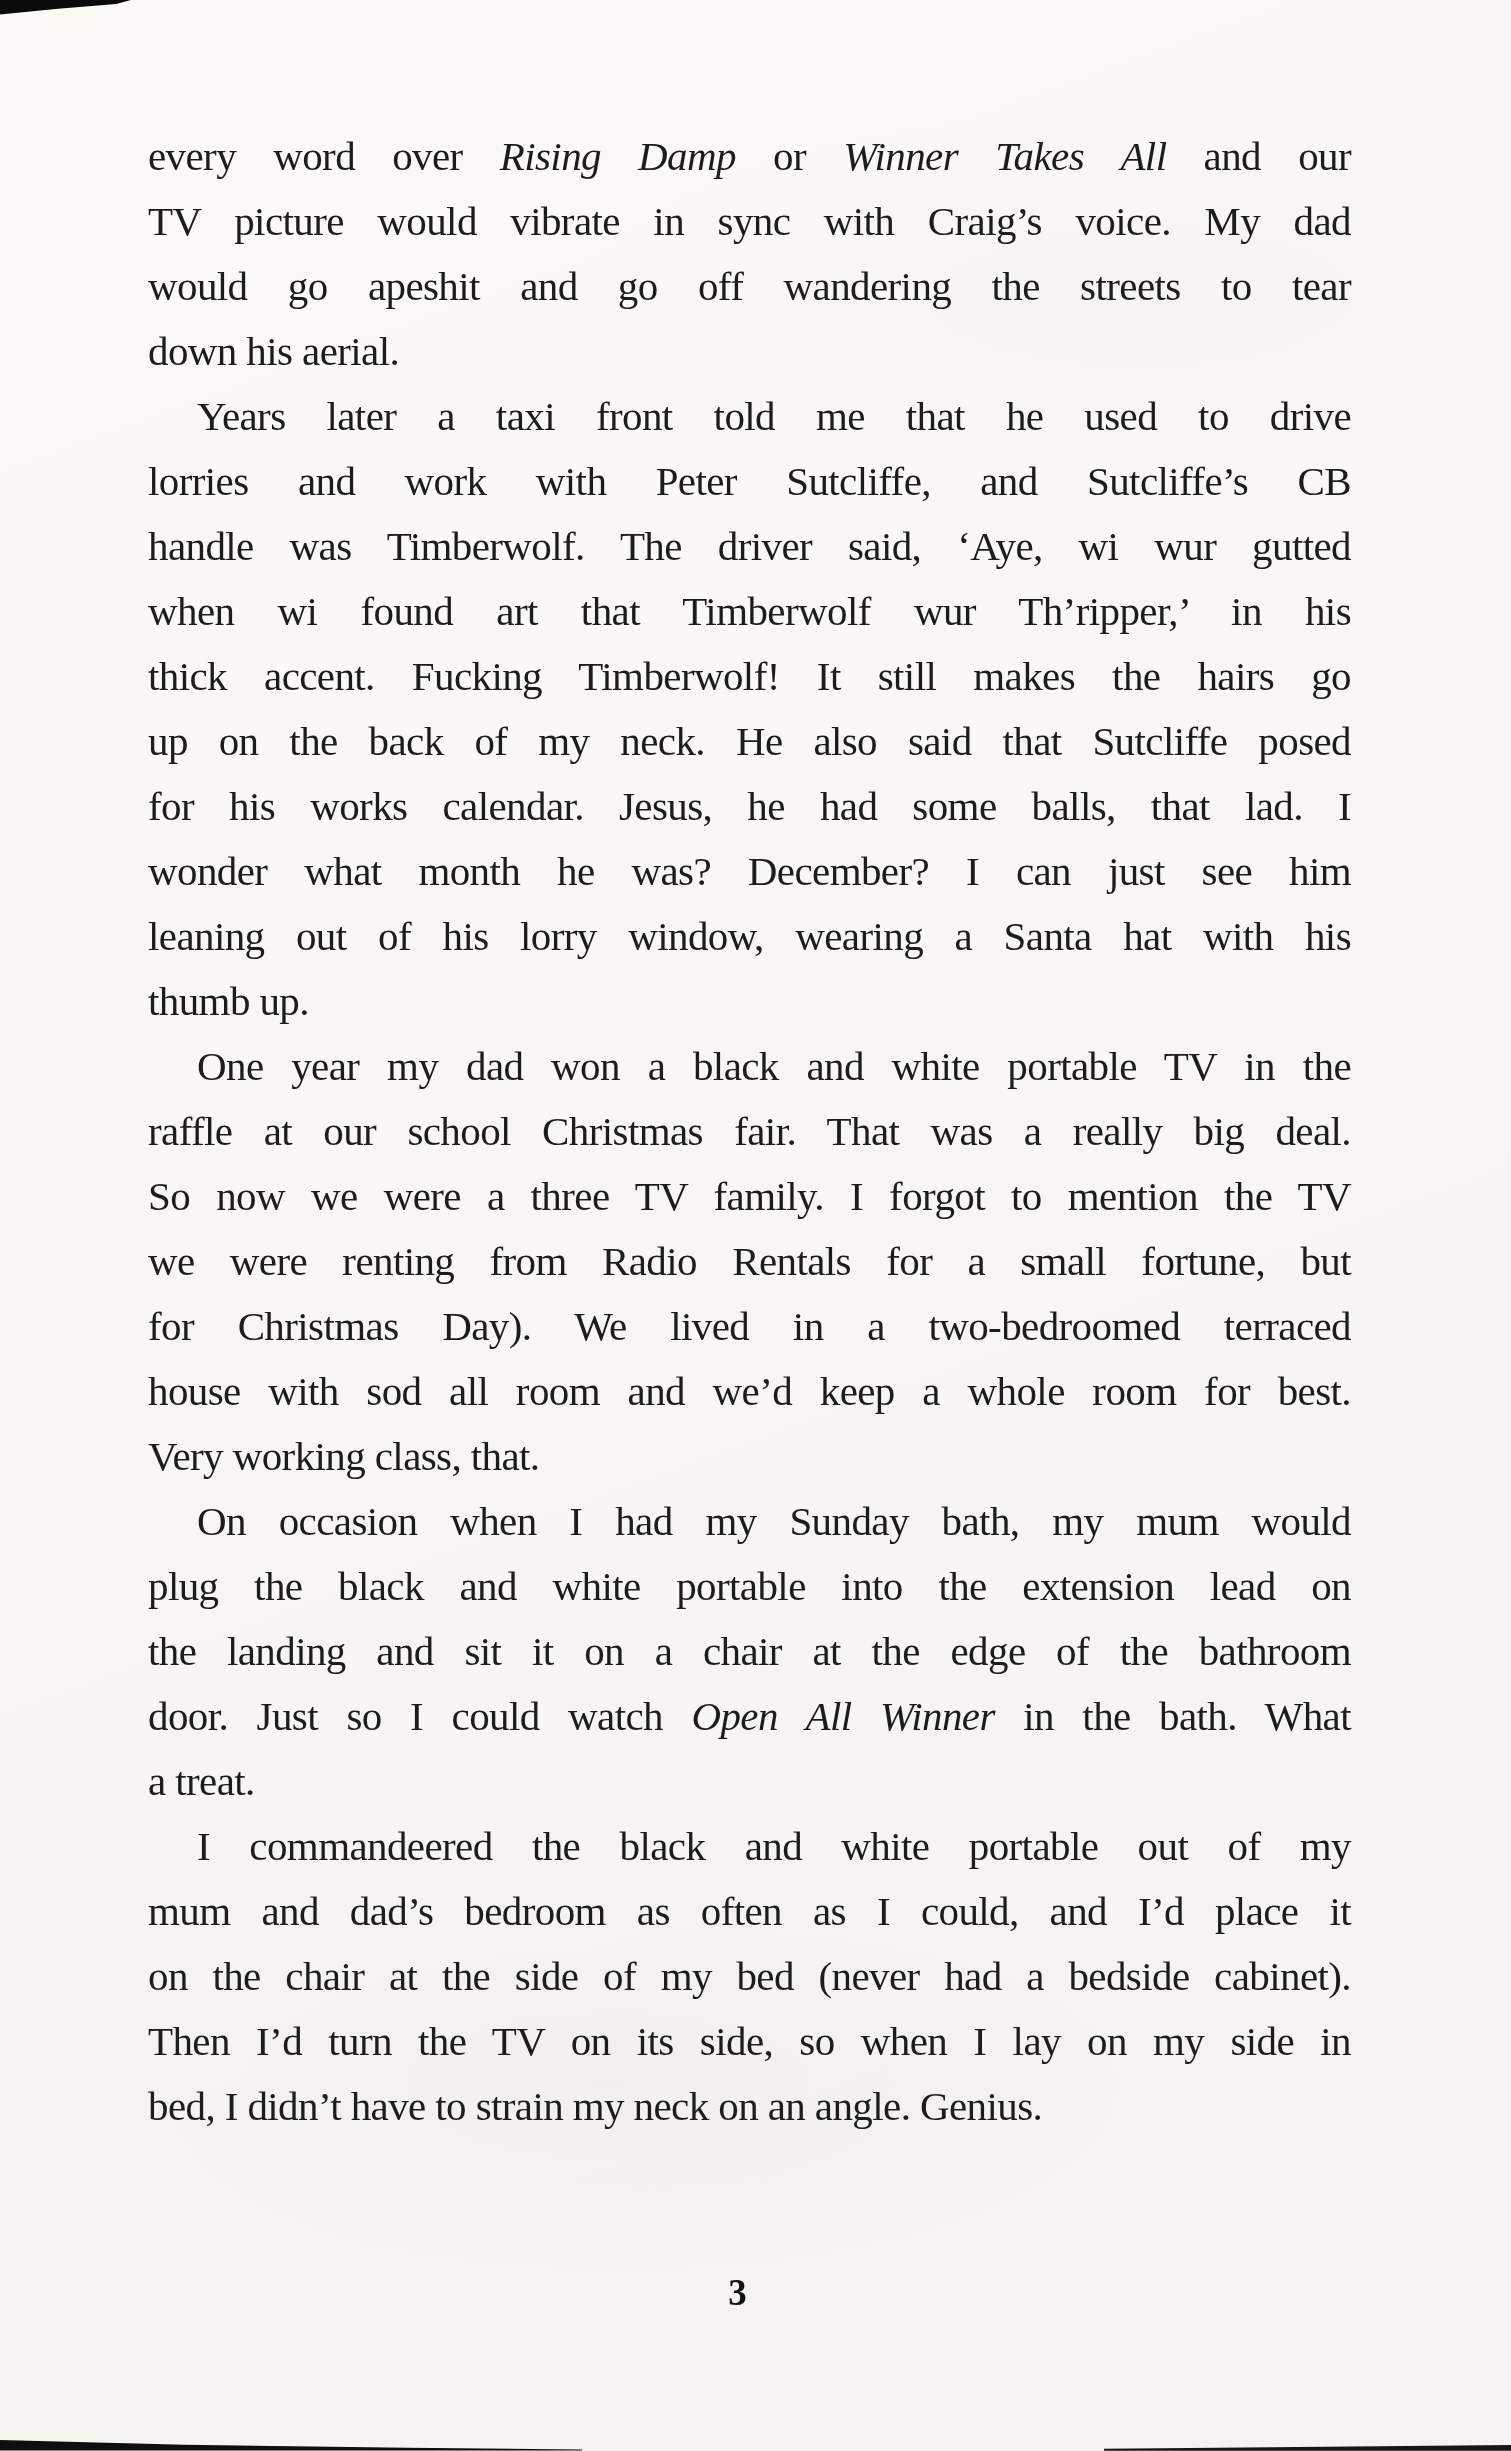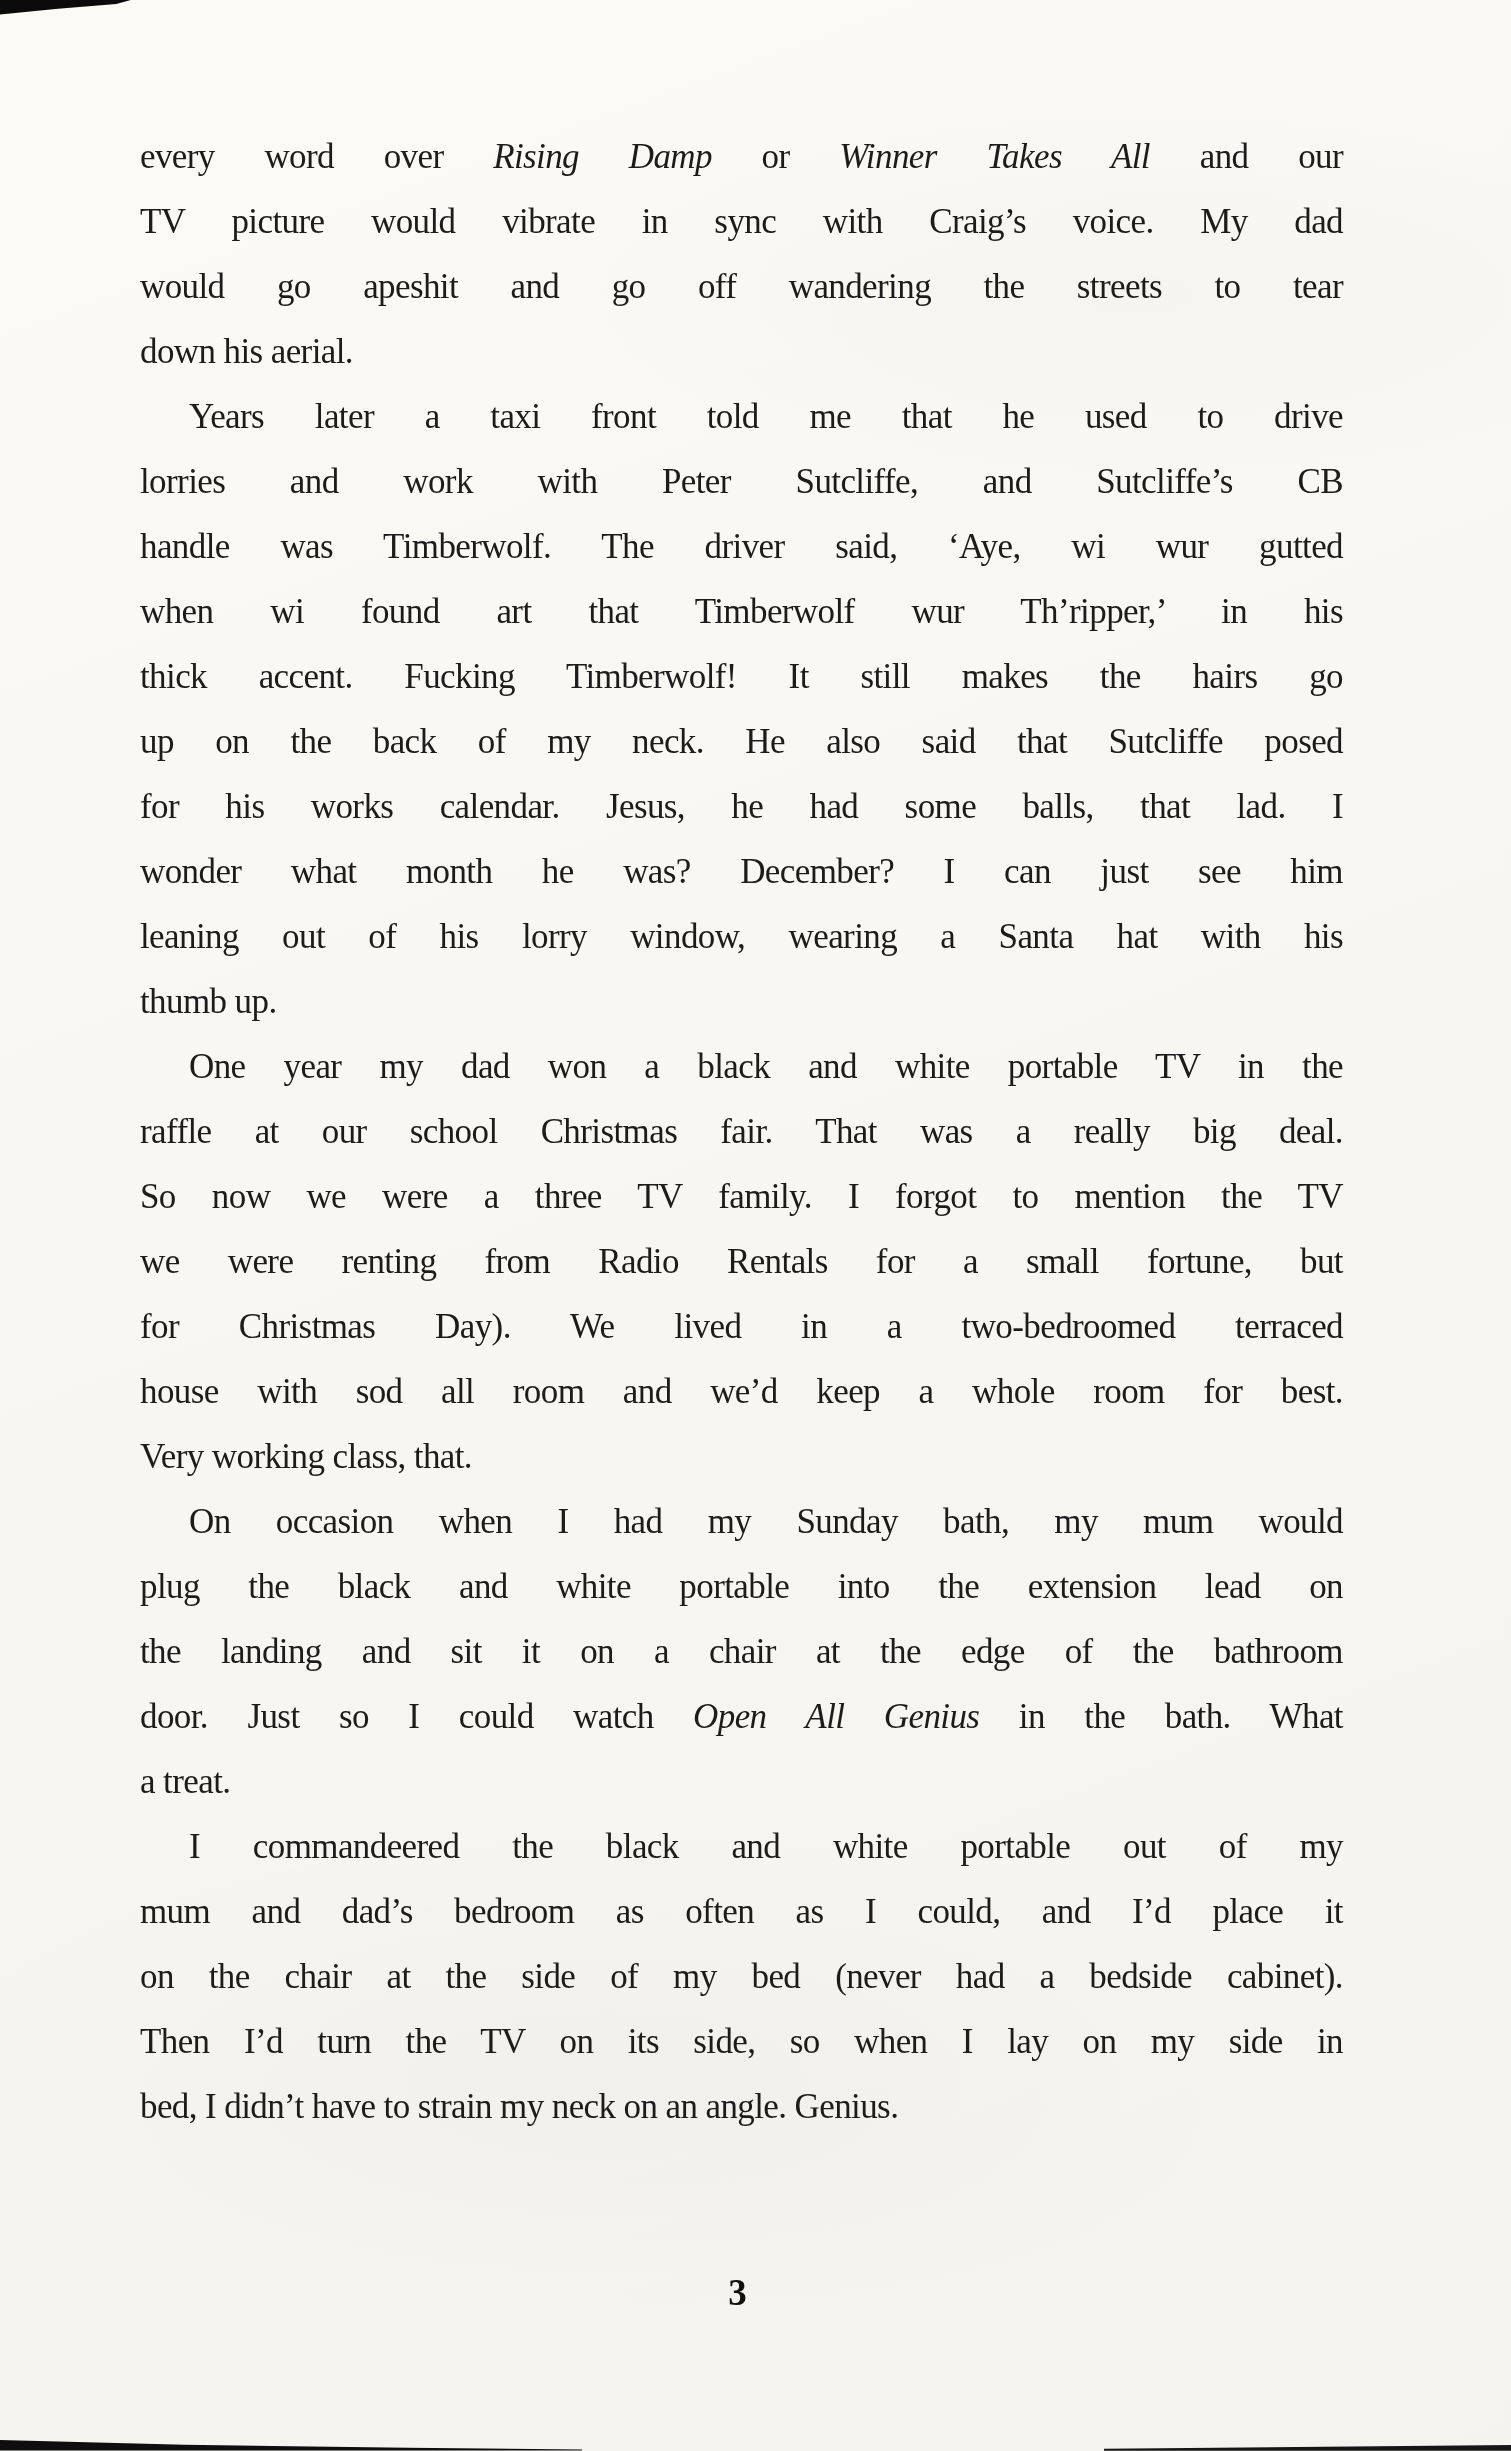--- a/index.html
+++ b/index.html
@@ -22,25 +22,25 @@
   .paper-shade {
     position: absolute;
     inset: 0;
     background:
       radial-gradient(ellipse 873px 291px at 75% 12%, rgba(0,0,0,0.015), transparent 70%),
       radial-gradient(ellipse 1067px 388px at 40% 85%, rgba(0,0,0,0.02), transparent 70%);
     pointer-events: none;
   }
   .text-block {
     position: absolute;
-    left: 140px;
+    left: 148px;
     top: 124px;
     width: 1203px;
     color: #1c1c1c;
-    font-size: 35px;
+    font-size: 41px;
     letter-spacing: -0.6px;
   }
   .line {
     height: 65px;
     line-height: 65px;
     text-align: justify;
     text-align-last: justify;
     white-space: normal;
   }
   .line.last {
@@ -95,21 +95,21 @@
       <div class="line indent"><span>One year my dad won a black and white portable TV in the</span></div>
       <div class="line"><span>raffle at our school Christmas fair. That was a really big deal.</span></div>
       <div class="line"><span>So now we were a three TV family. I forgot to mention the TV</span></div>
       <div class="line"><span>we were renting from Radio Rentals for a small fortune, but</span></div>
       <div class="line"><span>for Christmas Day). We lived in a two-bedroomed terraced</span></div>
       <div class="line"><span>house with sod all room and we’d keep a whole room for best.</span></div>
       <div class="line last"><span>Very working class, that.</span></div>
       <div class="line indent"><span>On occasion when I had my Sunday bath, my mum would</span></div>
       <div class="line"><span>plug the black and white portable into the extension lead on</span></div>
       <div class="line"><span>the landing and sit it on a chair at the edge of the bathroom</span></div>
-      <div class="line"><span>door. Just so I could watch </span><span class="it">Open All Genius</span><span> in the bath. What</span></div>
+      <div class="line"><span>door. Just so I could watch </span><span class="it">Open All Winner</span><span> in the bath. What</span></div>
       <div class="line last"><span>a treat.</span></div>
       <div class="line indent"><span>I commandeered the black and white portable out of my</span></div>
       <div class="line"><span>mum and dad’s bedroom as often as I could, and I’d place it</span></div>
       <div class="line"><span>on the chair at the side of my bed (never had a bedside cabinet).</span></div>
       <div class="line"><span>Then I’d turn the TV on its side, so when I lay on my side in</span></div>
       <div class="line last"><span>bed, I didn’t have to strain my neck on an angle. Genius.</span></div>
     </main>
 
   <div class="page-number">3</div>
 

